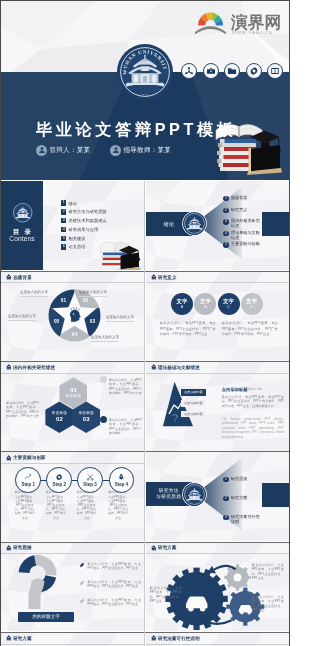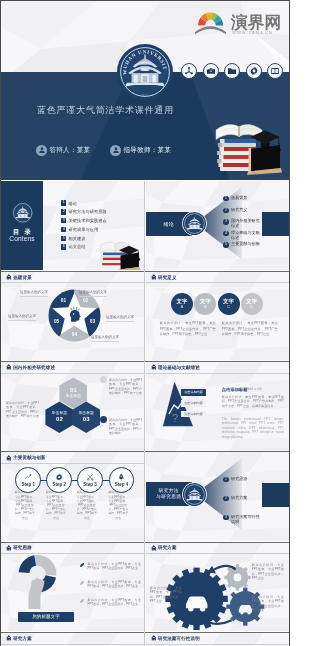--- a/index.html
+++ b/index.html
@@ -240,21 +240,21 @@
     <div class="cIcon" style="left:266.4px;top:62px">
       <svg viewBox="0 0 16 16" width="10" height="10">
         <g fill="#1c3a5e">
             <rect x="2" y="3.2" width="12" height="9.6" rx="1"></rect>
             <rect x="3.4" y="4.8" width="9.2" height="6.4" fill="#fdfdfd"></rect>
             <rect x="7.4" y="3.2" width="1.2" height="9.6"></rect>
           </g>
       </svg>
     </div>
 
-    <div id="covSub">蓝色严谨大气简洁学术课件通用</div>
+    <div id="covTitle">毕业论文答辩PPT模板</div>
     <div class="covPerson" id="covP1">
       <span class="pc">
         <svg viewBox="0 0 16 16" width="8" height="8">
             <g fill="#20406a">
               <circle cx="8" cy="5.3" r="2.8"></circle>
               <path d="M2.4 14c0-3.1 2.5-5 5.6-5s5.6 1.9 5.6 5z"></path>
             </g>
           </svg>
       </span>
       <span class="pt">答辩人：</span>

